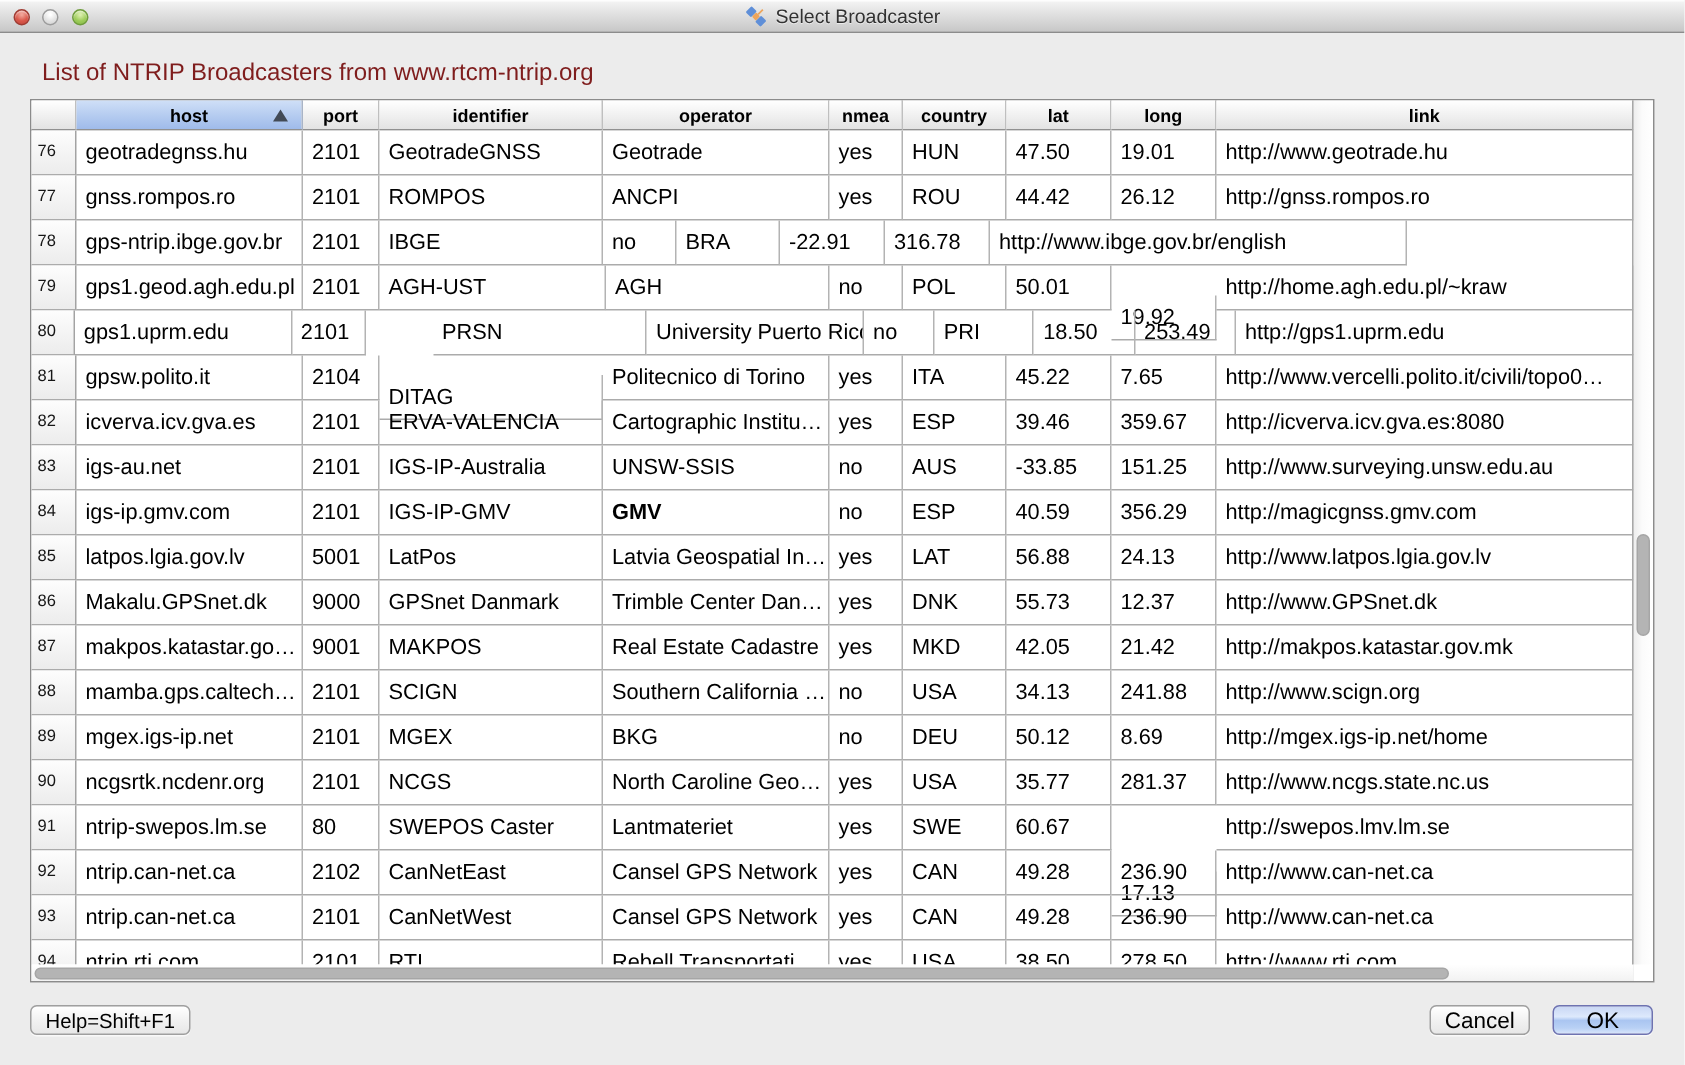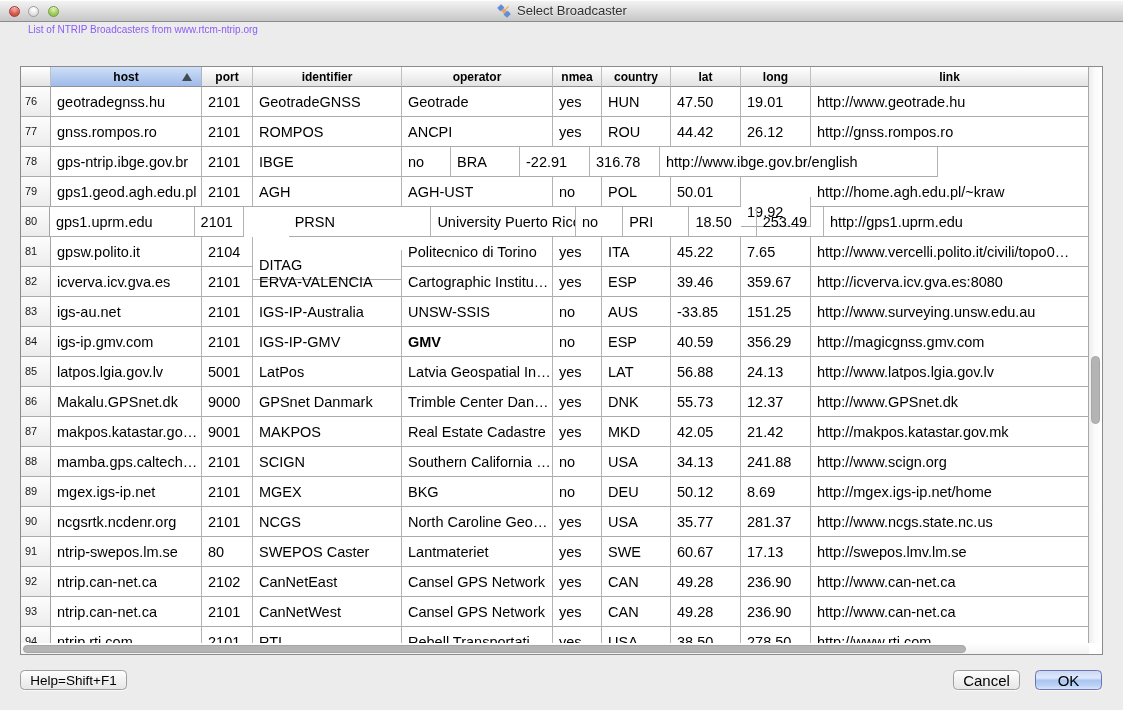--- a/index.html
+++ b/index.html
@@ -21,22 +21,22 @@
   }
   .traffic { position:absolute; top:5.5px; width:11px; height:11px; border-radius:50%; box-shadow:inset 0 1px 1px rgba(255,255,255,.55); }
   .traffic.red   { left:8.5px;  background:radial-gradient(circle at 50% 30%, #f0a296 8%, #d9574a 55%, #c0453a 100%); border:0.5px solid #9f3c33;}
   .traffic.gray  { left:28px;   background:radial-gradient(circle at 50% 30%, #ffffff 8%, #e3e3e3 55%, #cfcfcf 100%); border:0.5px solid #9c9c9c;}
   .traffic.green { left:47.5px; background:radial-gradient(circle at 50% 30%, #d8eca9 8%, #9ecd5a 55%, #83b747 100%); border:0.5px solid #6f9c3c;}
   .titlegroup { display:flex; align-items:center; gap:5px; }
   .apptitle { font-size:13px; color:#313131; text-shadow:0 1px 0 rgba(255,255,255,.55); }
 
   
   .heading {
-    position:absolute; left:28px; top:24px;
-    font-size:10px; color:#8b5cf6;
+    position:absolute; left:28px; top:40px;
+    font-size:16px; color:#7f1d1d;
   }
 
   
   .frame {
     position:absolute; left:20px; top:66px; width:1083px; height:589px;
     border:1px solid #8b8b8b; background:#fff;
   }
 
   .headrow { position:absolute; left:0; top:0; height:20px; display:flex; }
   .hcell {
@@ -204,22 +204,22 @@
         <div class="cell" style="width: 49px;">no</div>
         <div class="cell" style="width: 69px;">BRA</div>
         <div class="cell" style="width: 70px;">-22.91</div>
         <div class="cell" style="width: 70px;">316.78</div>
         <div class="cell" style="width: 278px;">http://www.ibge.gov.br/english</div>
       </div>
       <div class="trow">
         <div class="cell rn" style="width: 30px;">79</div>
         <div class="cell" style="width: 151px;">gps1.geod.agh.edu.pl</div>
         <div class="cell" style="width: 51px;">2101</div>
+        <div class="cell" style="width: 151px;">AGH-UST</div>
         <div class="cell" style="width: 149px;">AGH</div>
-        <div class="cell" style="width: 151px;">AGH-UST</div>
         <div class="cell" style="width: 49px;">no</div>
         <div class="cell" style="width: 69px;">POL</div>
         <div class="cell" style="width: 70px;">50.01</div>
         <div class="cell" style="width: 70px; margin-top: 20px;">19.92</div>
         <div class="cell" style="width: 278px;">http://home.agh.edu.pl/~kraw</div>
       </div>
       <div class="trow">
         <div class="cell rn" style="width: 30px;">80</div>
         <div class="cell" style="width: 151px;">gps1.uprm.edu</div>
         <div class="cell" style="width: 51px;">2101</div>
@@ -353,21 +353,21 @@
       </div>
       <div class="trow">
         <div class="cell rn" style="width: 30px;">91</div>
         <div class="cell" style="width: 151px;">ntrip-swepos.lm.se</div>
         <div class="cell" style="width: 51px;">80</div>
         <div class="cell" style="width: 149px;">SWEPOS Caster</div>
         <div class="cell" style="width: 151px;">Lantmateriet</div>
         <div class="cell" style="width: 49px;">yes</div>
         <div class="cell" style="width: 69px;">SWE</div>
         <div class="cell" style="width: 70px;">60.67</div>
-        <div class="cell" style="width: 70px;">17.13</div>
+        <div class="cell" style="width: 70px; margin-top: 44px;">17.13</div>
         <div class="cell" style="width: 278px;">http://swepos.lmv.lm.se</div>
       </div>
       <div class="trow">
         <div class="cell rn" style="width: 30px;">92</div>
         <div class="cell" style="width: 151px;">ntrip.can-net.ca</div>
         <div class="cell" style="width: 51px;">2102</div>
         <div class="cell" style="width: 149px;">CanNetEast</div>
         <div class="cell" style="width: 151px;">Cansel GPS Network</div>
         <div class="cell" style="width: 49px;">yes</div>
         <div class="cell" style="width: 69px;">CAN</div>

